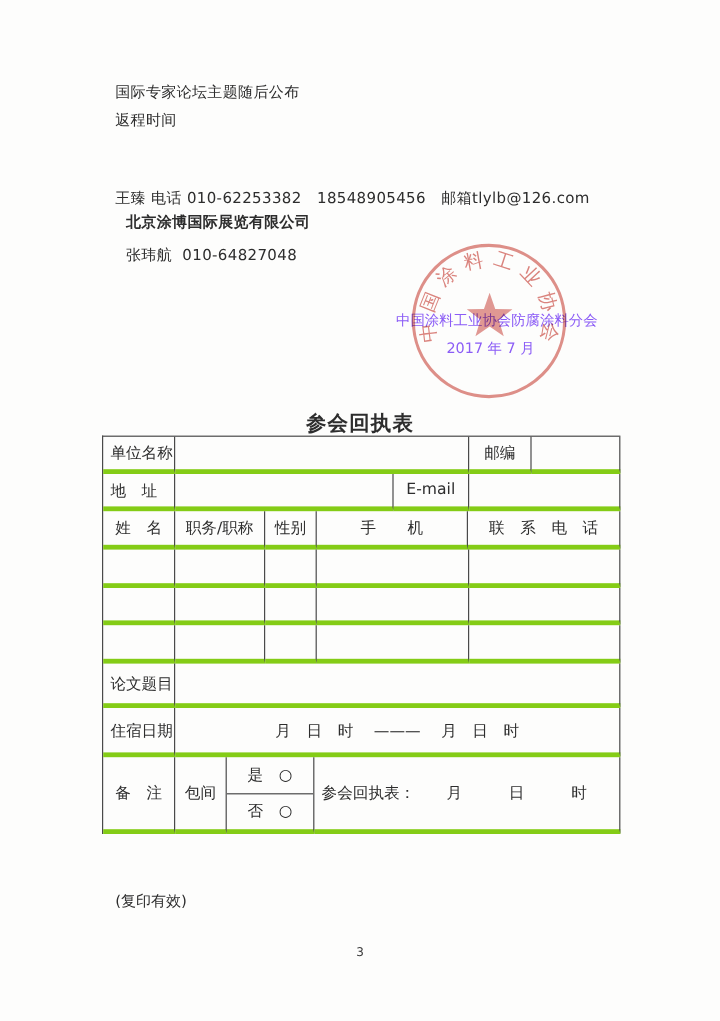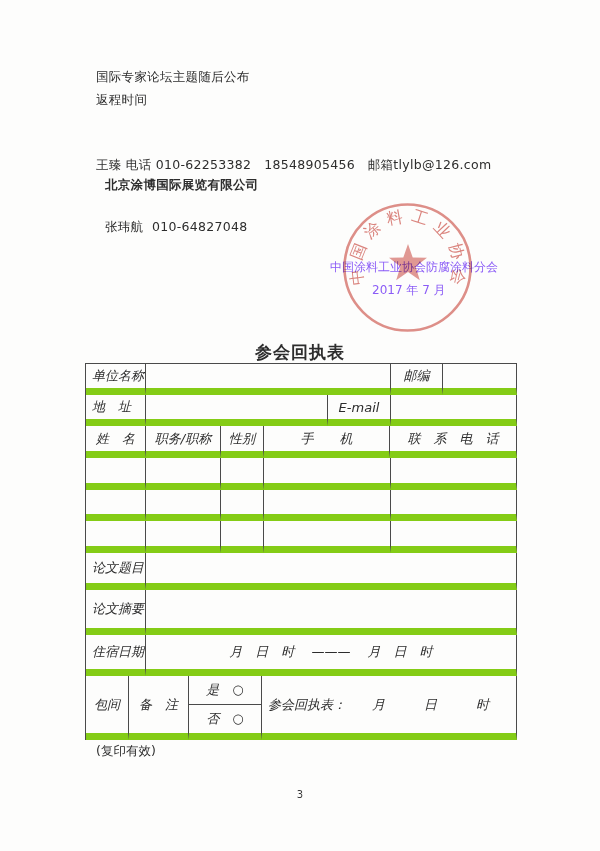--- a/index.html
+++ b/index.html
@@ -51,27 +51,26 @@
     left:85px; top:363px;
     width:432px;
     border-top:1px solid #4a4a4a;
     border-left:1px solid #4a4a4a;
   }
   .tr { display:flex; align-items:stretch; }
   .h31{height:31px} .h32{height:32px} .h37{height:37px}
   .h45{height:45px} .h41{height:41px} .h64{height:64px}
   .td {
     border-right:1px solid #4a4a4a;
-    border-bottom:7px solid #84cc16;
+    border-bottom:4px solid #84cc16;
     display:flex;
     align-items:center;
     font-size:13px;
     white-space:pre;
     overflow:hidden;
-    font-style:italic;
   }
   .c { justify-content:center;text-align:center; }
   .pl { padding-left:6px; }
   .col { flex-direction:column; align-items:stretch; padding:0; }
   .sub {
     border-bottom:1px solid #4a4a4a;
     height:33px;
     display:flex; align-items:center; justify-content:center;
     font-size:13px; white-space:pre;
   }
@@ -97,21 +96,21 @@
 </style>
 </head>
 <body>
 
 <div class="doc">
 
   <div class="line" style="top:69px">国际专家论坛主题随后公布</div>
   <div class="line" style="top:92px">返程时间</div>
   <div class="line" style="top:157px">王臻 电话 010-62253382   18548905456   邮箱tlylb@126.com</div>
   <div class="line indent bold" style="top:177px">北京涂博国际展览有限公司</div>
-  <div class="line indent" style="top:219px">张玮航  010-64827048</div>
+  <div class="line indent" style="top:205px">张玮航  010-64827048</div>
 
   <div class="sig-line" style="left:330px; top:259px">中国涂料工业协会防腐涂料分会</div>
   <div class="sig-line" style="left:372px; top:282px">2017 年 7 月</div>
 
   <svg class="stamp" width="135" height="135" viewBox="0 0 135 135">
     <circle cx="67.5" cy="67.5" r="63" fill="none" stroke="#dd8680" stroke-width="2.6"></circle>
     <polygon points="68,44 72.7,57.5 87,57.8 75.6,66.5 79.8,80.2 68,72 56.2,80.2 60.4,66.5 49,57.8 63.3,57.5" fill="#db817b" opacity="0.88"></polygon>
     <defs>
       <path id="arcp" d="M 25.81 86.94 A 46 46 0 1 1 109.19 86.94" fill="none"></path>
     </defs>
@@ -168,33 +167,29 @@
       <div class="td" style="width:43px"></div>
       <div class="td" style="width:127px"></div>
       <div class="td" style="width:126px"></div>
     </div>
 
     <div class="tr h37">
       <div class="td pl" style="width:60px">论文题目</div>
       <div class="td" style="width:371px"></div>
     </div>
 
-    <div class="tr h45">
-      <div class="td pl" style="width:60px">论文摘要</div>
-      <div class="td" style="width:371px"></div>
-    </div>
 
     <div class="tr h41">
       <div class="td pl" style="width:60px">住宿日期</div>
       <div class="td c" style="width:371px">月　日　时　 ———　 月　日　时</div>
     </div>
 
     <div class="tr h64">
+      <div class="td c" style="width:60px">备　注</div>
       <div class="td c" style="width:43px">包间</div>
-      <div class="td c" style="width:60px">备　注</div>
       <div class="td col" style="width:73px">
         <div class="sub">是　○</div>
         <div class="sub2">否　○</div>
       </div>
       <div class="td pl" style="width:255px">参会回执表：　　月　　　日　　　时</div>
     </div>
 
   </div>
 
   <div class="copy-note">(复印有效)</div>

